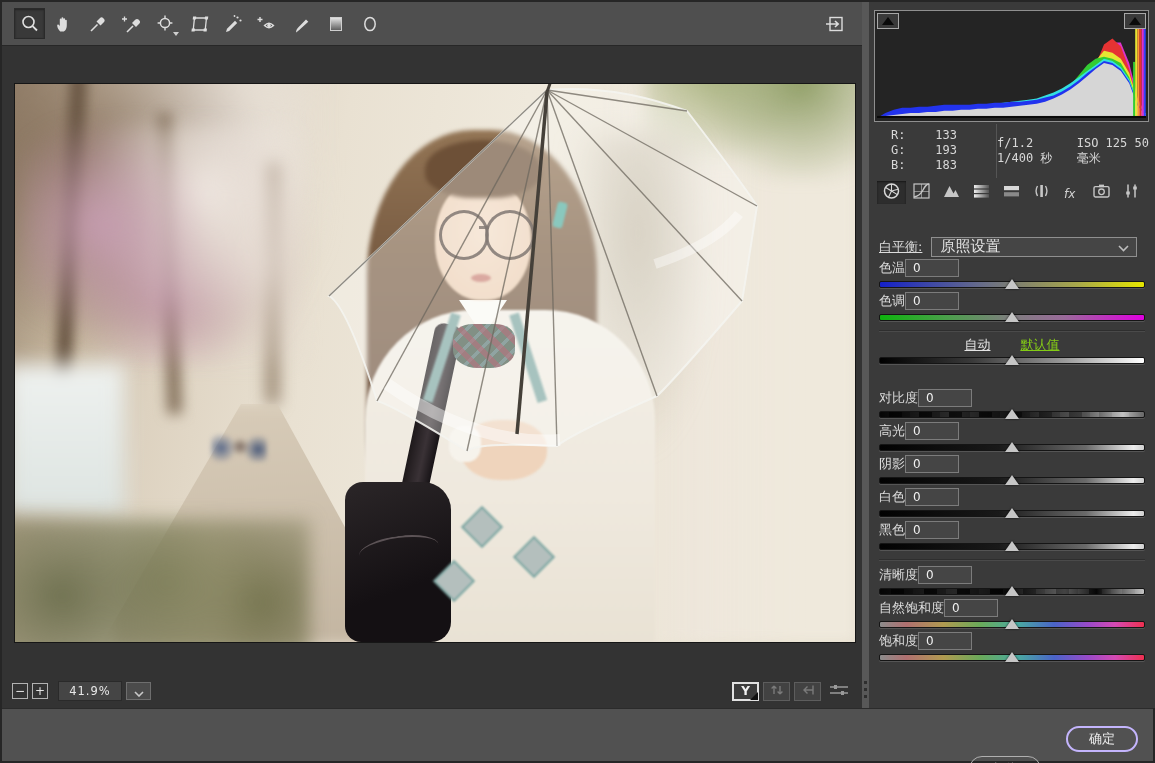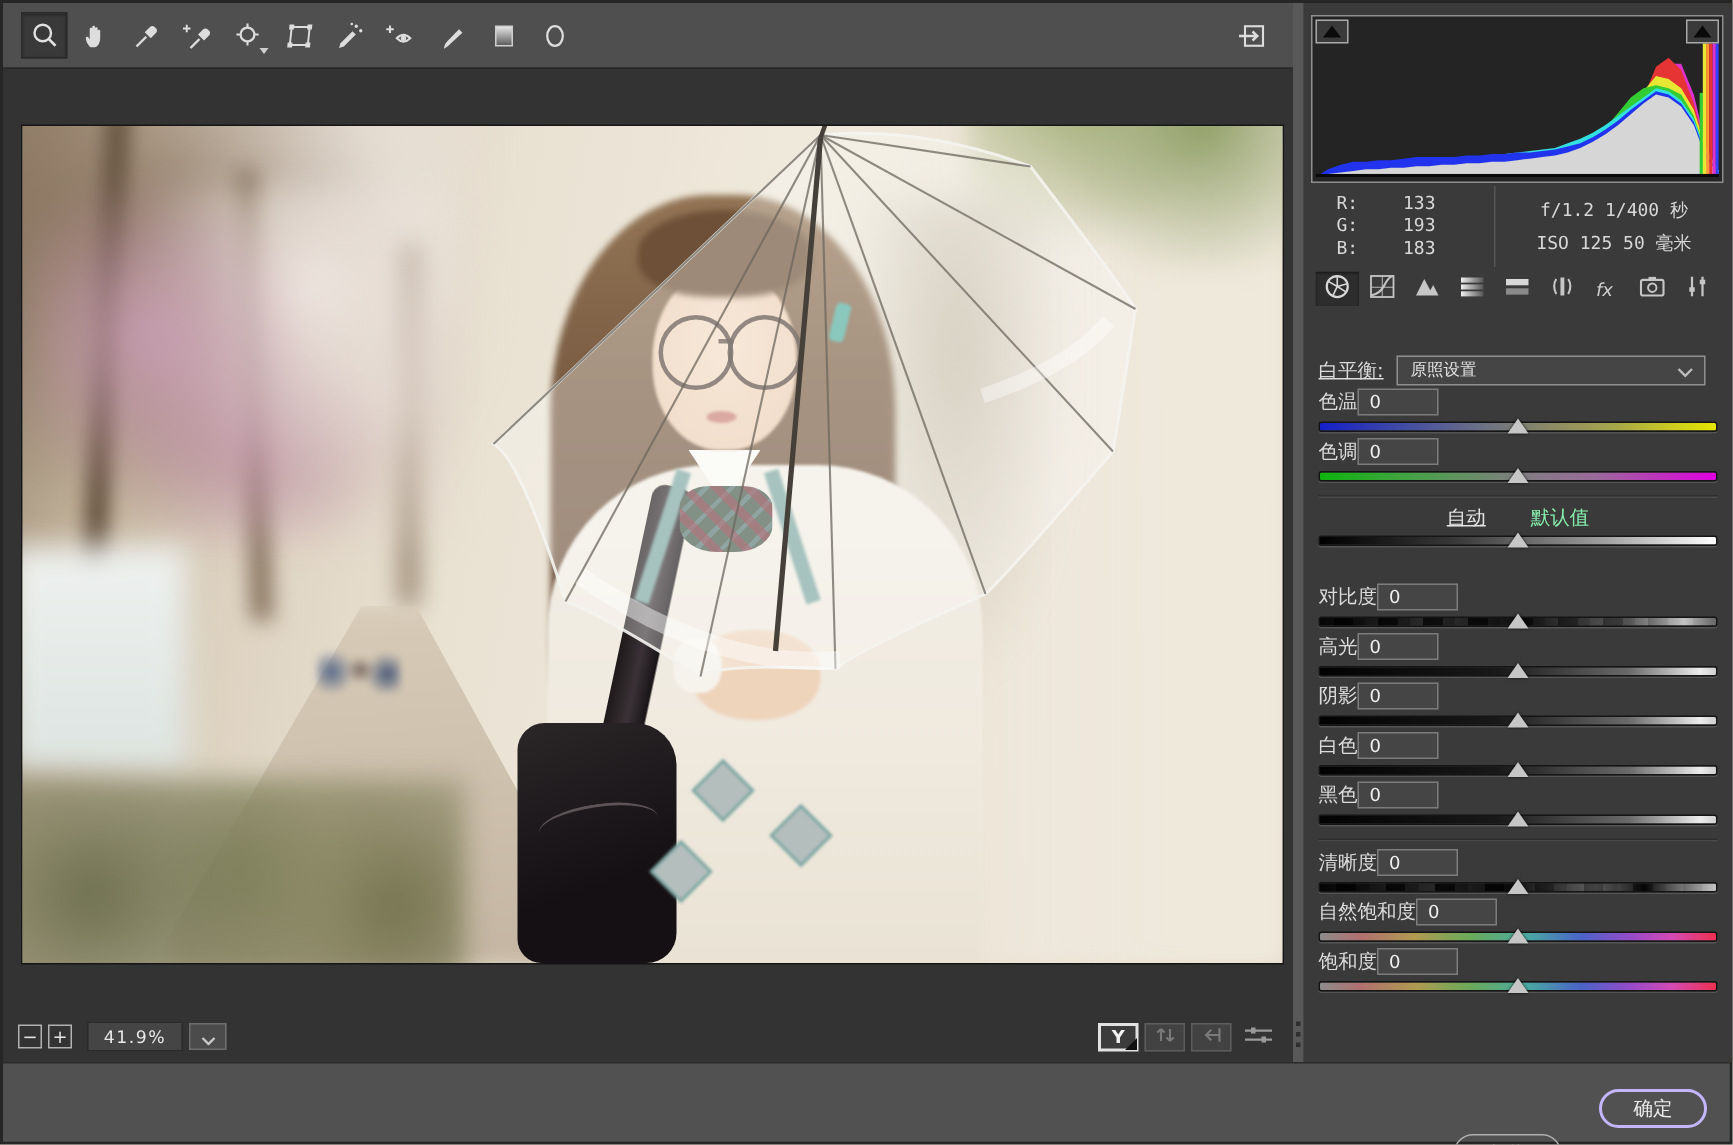--- a/index.html
+++ b/index.html
@@ -111,36 +111,36 @@
   .clipbtn{position:absolute;top:2px;width:22px;height:16px;border:1px solid #a8a8a8;background:#3a3a3a;
            display:flex;align-items:center;justify-content:center;box-sizing:border-box;}
   .clipbtn .tri{width:0;height:0;border-left:6px solid transparent;border-right:6px solid transparent;border-bottom:8px solid #0a0a0a;}
   .clip-l{left:2px;} .clip-r{right:2px;}
 
   .info{position:absolute;left:0;top:122px;width:100%;height:54px;display:flex;
         font-family:"DejaVu Sans Mono","Liberation Mono",monospace;color:#d8d8d8;font-size:12px;}
   .info-rgb{width:128px;padding:4px 0 0 22px;box-sizing:border-box;border-right:1px solid #555;}
   .rgb-row{display:flex;height:15px;line-height:15px;}
   .rgb-row .lab{width:26px;} .rgb-row .val{width:40px;text-align:right;}
-  .info-exif{flex:1;display:flex;flex-direction:column;align-items:center;justify-content:center;gap:5px;}
+  .info-exif{flex:1;display:flex;flex-direction:row;align-items:center;justify-content:center;gap:5px;}
 
   .tabs{position:absolute;left:8px;top:179px;right:8px;height:23px;display:flex;gap:1px;}
   .tab{width:29px;height:23px;display:flex;align-items:center;justify-content:center;}
   .tab.sel{background:#2d2d2d;box-shadow:inset 0 1px 2px rgba(0,0,0,.5);}
 
   .panel-header{position:absolute;left:0;top:202px;width:100%;height:18px;display:flex;align-items:center;justify-content:center;
                 color:#e2e2e2;font-size:13px;border-bottom:1px solid #303030;box-sizing:border-box;}
   .panel-menu{position:absolute;right:10px;top:4px;width:15px;height:11px;
      background:linear-gradient(#c9c9c9 0 1.5px,transparent 1.5px 3px,#c9c9c9 3px 4.5px,transparent 4.5px 6px,#c9c9c9 6px 7.5px,transparent 7.5px 9px,#c9c9c9 9px 10.5px,transparent 10.5px);}
 
   .controls{position:absolute;left:10px;top:221px;right:10px;color:#dcdcdc;font-size:13px;}
   .wbrow{display:flex;align-items:center;height:21px;margin-top:13px;}
   .wb-label{white-space:nowrap;text-decoration:underline;}
   .wb-select{flex:1;margin-left:9px;margin-right:8px;height:20px;background:#454545;border:1px solid #8f8f8f;
-             display:flex;align-items:center;padding:0 8px;box-sizing:border-box;color:#e4e4e4;font-size:11px;position:relative;}
+             display:flex;align-items:center;padding:0 8px;box-sizing:border-box;color:#e4e4e4;font-size:15px;position:relative;}
   .wb-select svg{position:absolute;right:7px;top:7px;}
 
   .srow{height:33px;position:relative;}
   .srow-top{display:flex;justify-content:flex-start;align-items:center;height:20px;padding-top:1px;}
   .sval{width:54px;height:18px;background:#454545;border:1px solid #7c7c7c;color:#f0f0f0;font-size:12px;
         display:flex;align-items:center;padding:0 7px;box-sizing:border-box;margin-right:8px;}
   .strack{position:relative;height:12px;}
   .track-bar{position:absolute;left:0;right:0;top:3px;height:5px;border:1px solid #151515;border-radius:2px;
              box-shadow:0 1px 0 rgba(255,255,255,.14);}
   .thumb{position:absolute;left:50%;top:1px;transform:translateX(-50%);width:0;height:0;
@@ -152,21 +152,21 @@
   .g-contrast{background:linear-gradient(90deg,rgba(0,0,0,.9),rgba(0,0,0,.2) 30%,rgba(0,0,0,.7) 50%,rgba(200,200,200,.25) 78%,rgba(240,240,240,.75) 92%,rgba(110,110,110,.9)),
               repeating-linear-gradient(90deg,#3a3a3a 0 9px,#101010 9px 22px,#2c2c2c 22px 30px);}
   .g-tone{background:linear-gradient(90deg,#020202,#191919 45%,#6a6a6a 78%,#ececec 96%,#cfcfcf);}
   .g-clarity{background:linear-gradient(90deg,rgba(0,0,0,.92),rgba(0,0,0,.3) 28%,rgba(0,0,0,.75) 48%,rgba(190,190,190,.3) 70%,rgba(0,0,0,.6) 82%,rgba(235,235,235,.8)),
              repeating-linear-gradient(90deg,#383838 0 11px,#0e0e0e 11px 24px,#2a2a2a 24px 33px);}
   .g-rainbow{background:linear-gradient(90deg,#8c8c8c,#b07070 10%,#b09a50 24%,#6aaa5a 38%,#4aaaa0 52%,#4a64c8 66%,#9a4ac8 79%,#d44ab4 89%,#ee3050);}
 
   .sec-div{height:1px;background:#2e2e2e;border-bottom:1px solid #4a4a4a;margin:7px 0 3px;}
   .auto-row{display:flex;justify-content:center;gap:30px;height:19px;align-items:center;margin-top:1px;}
   .link-auto{color:#e4e4e4;text-decoration:underline;}
-  .link-default{color:#86efac;}
+  .link-default{color:#84cc16;text-decoration:underline;}
 
   
   .footer{position:absolute;left:0;top:706px;right:0;bottom:0;background:#515151;border-top:1px solid #2b2b2b;}
   .pill{position:absolute;top:17px;height:26px;border-radius:13px;display:flex;align-items:center;justify-content:center;
         color:#ececec;font-size:13px;box-sizing:border-box;background:transparent;}
   .btn-reset{right:112px;width:72px;border:1px solid #b0b0b0;margin-top:30px;}
   .btn-ok{right:15px;width:72px;border:2px solid #c4b5fd;}
 </style>
 </head>
 <body>

